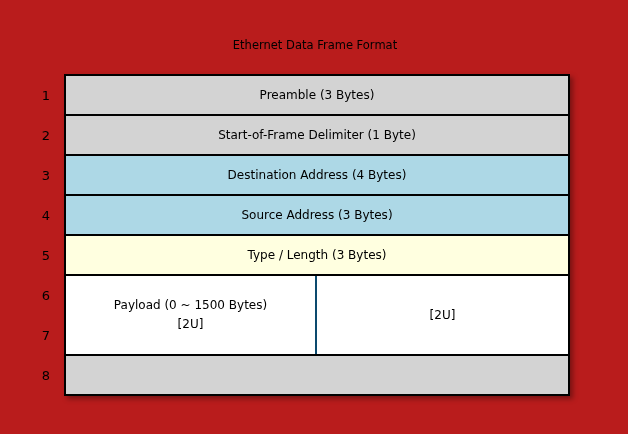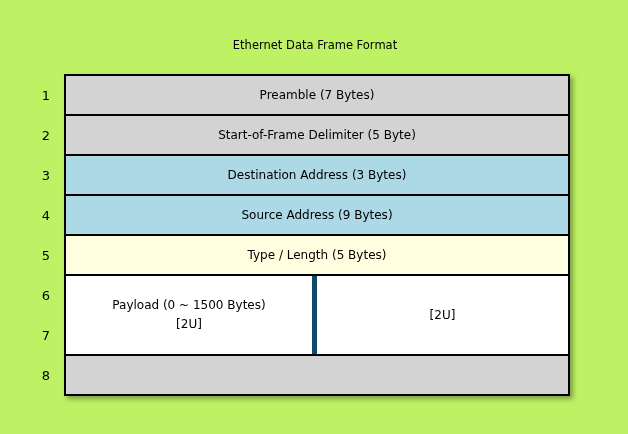--- a/index.html
+++ b/index.html
@@ -4,21 +4,21 @@
 <style>
   html, body {
     margin: 0;
     padding: 0;
     background: #ffffff;
   }
   .diagram {
     position: relative;
     width: 628px;
     height: 434px;
-    background: #bef264;
+    background: #b91c1c;
     font-family: "DejaVu Sans", "Liberation Sans", sans-serif;
     color: #000000;
   }
   .title-block {
     position: absolute;
     left: 64px;
     top: 38px;
     width: 502px;
     text-align: center;
     font-size: 11.5px;
@@ -66,60 +66,60 @@
     box-sizing: border-box;
     display: flex;
     flex-direction: column;
     align-items: center;
     justify-content: center;
     text-align: center;
     font-size: 12px;
     line-height: 19px;
   }
   .payload-cell.left-cell {
-    border-right: 5px solid #0c4a6e;
+    border-right: 2px solid #0c4a6e;
     justify-content: center;
   }
   .payload-row .row-num.num-top { top: 12px; }
   .payload-row .row-num.num-bottom { top: 52px; }
 </style>
 </head>
 <body>
 
 <div class="diagram">
 
   <div class="title-block">
     <div>Ethernet Data Frame Format</div>
   </div>
 
   <div class="frame-table">
 
     <div class="row" style="background-color: rgb(211, 211, 211);">
       <span class="row-num">1</span>
-      <span class="row-label">Preamble (7 Bytes)</span>
+      <span class="row-label">Preamble (3 Bytes)</span>
     </div>
 
     <div class="row" style="background-color: rgb(211, 211, 211);">
       <span class="row-num">2</span>
-      <span class="row-label">Start-of-Frame Delimiter (5 Byte)</span>
+      <span class="row-label">Start-of-Frame Delimiter (1 Byte)</span>
     </div>
 
     <div class="row" style="background-color: rgb(173, 216, 230);">
       <span class="row-num">3</span>
-      <span class="row-label">Destination Address (3 Bytes)</span>
+      <span class="row-label">Destination Address (4 Bytes)</span>
     </div>
 
     <div class="row" style="background-color: rgb(173, 216, 230);">
       <span class="row-num">4</span>
-      <span class="row-label">Source Address (9 Bytes)</span>
+      <span class="row-label">Source Address (3 Bytes)</span>
     </div>
 
     <div class="row" style="background-color: rgb(255, 255, 224);">
       <span class="row-num">5</span>
-      <span class="row-label">Type / Length (5 Bytes)</span>
+      <span class="row-label">Type / Length (3 Bytes)</span>
     </div>
 
     <div class="row payload-row" style="background-color: rgb(255, 255, 255);">
       <span class="row-num num-top">6</span>
       <span class="row-num num-bottom">7</span>
       <div class="payload-cell left-cell">
         <div>Payload (0 ~ 1500 Bytes)</div>
         <div>[2U]</div>
       </div>
       <div class="payload-cell">

